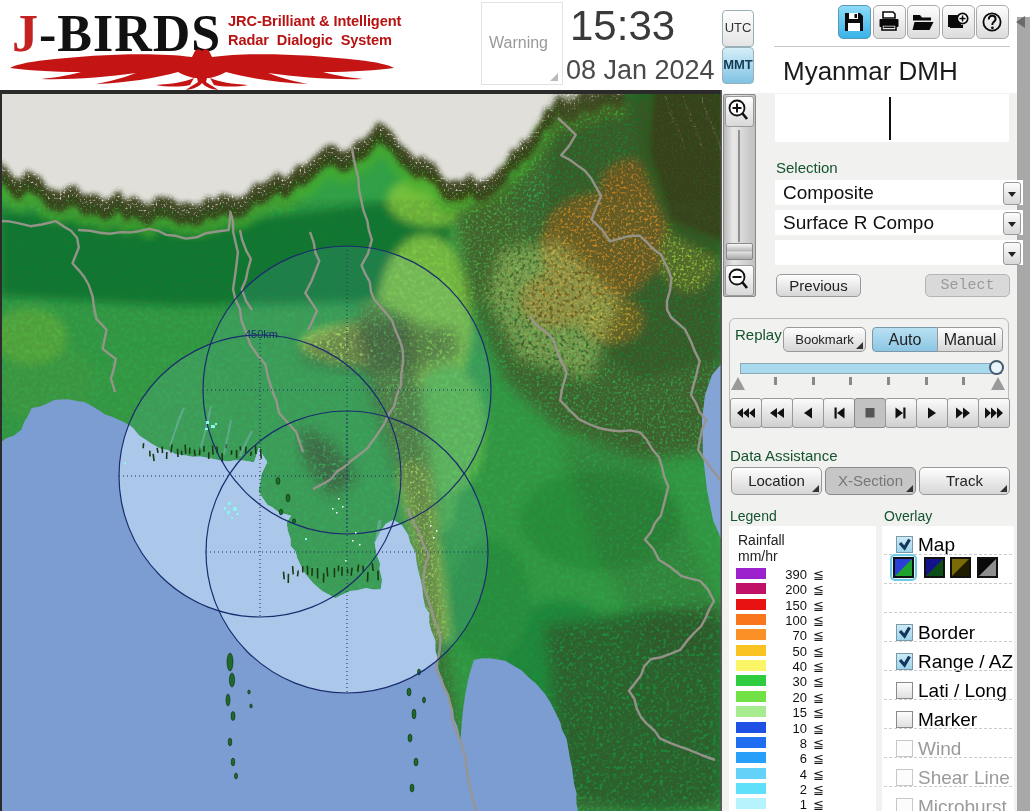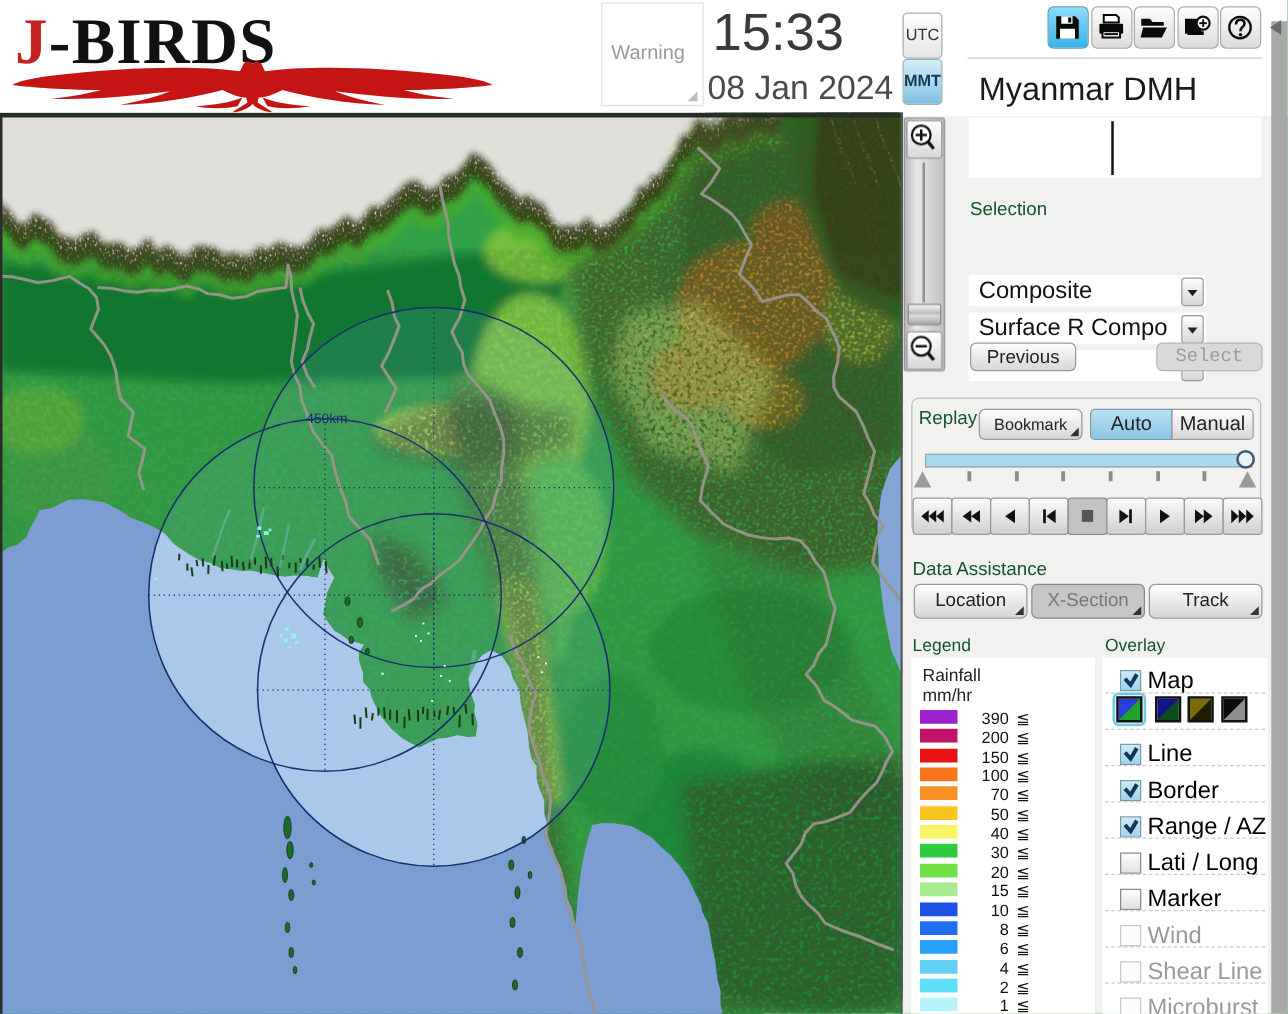--- a/index.html
+++ b/index.html
@@ -33,21 +33,21 @@
   #striptri{left:1016px;top:16px;width:0;height:0;border-top:6px solid transparent;
     border-bottom:6px solid transparent;border-right:9px solid #6a6a6a;}
   
   .wbox{left:775px;width:234px;background:#fff;}
   #nameb{top:51px;height:36px;}
   #nameb span{position:absolute;left:8px;top:5px;font-size:26px;color:#1a1a1a;}
   #editb{top:94px;height:48px;}
   #cursor{left:889px;top:97px;width:2px;height:43px;background:#111;}
   .lbl{color:#14532d;font-size:15px;}
   #sellbl{left:776px;top:159px;}
-  .drow{left:775px;width:190px;height:25px;background:#fff;margin-top:40px;}
+  .drow{left:775px;width:248px;height:25px;background:#fff;}
   .dtext{position:absolute;left:8px;top:2px;font-size:19px;color:#111;}
   .darr{position:absolute;right:2px;top:2px;width:16px;height:21px;border:1px solid #999;
         border-radius:3px;background:linear-gradient(#fcfcfc,#d8d8d8);}
   .darr:after{content:"";position:absolute;left:4px;top:9px;border-left:4px solid transparent;
         border-right:4px solid transparent;border-top:5px solid #222;}
   .btn{border:1px solid #999;border-radius:5px;background:linear-gradient(#fefefe,#d6d6d6);
        font-size:15px;color:#222;text-align:center;box-sizing:border-box;}
   .btn.dis{background:#d9d9d9;color:#9a9a9a;border-color:#b5b5b5;font-family:Liberation Mono, monospace;}
   .btn.pressed{background:#c6c6c6;color:#777;border-color:#8a8a8a;}
   .cornert:after{content:"";position:absolute;right:2px;bottom:2px;border-left:7px solid transparent;
@@ -102,20 +102,21 @@
   #zoomw{left:723px;top:94px;width:33px;height:203px;background:linear-gradient(90deg,#b8b8b8,#e8e8e8 30%,#c0c0c0);
      border:1px solid #8a8a8a;border-radius:2px;box-sizing:border-box;}
   .zbtn{left:725px;width:29px;height:31px;background:linear-gradient(#ffffff,#d8d8d8);
      border:1px solid #999;border-radius:3px;box-sizing:border-box;}
   #ztrack{left:738px;top:130px;width:2px;height:112px;background:#909090;}
   #zthumb{left:726px;top:243px;width:27px;height:17px;border:1px solid #888;border-radius:2px;
      background:linear-gradient(#f8f8f8,#b8b8b8 45%,#e0e0e0 55%,#a8a8a8);box-sizing:border-box;}
 </style>
 <div id="hdr">
   <div class="abs" id="jb"><span class="j">J</span>-BIRDS</div>
+  <div class="abs" id="tag">JRC-Brilliant &amp; Intelligent<br>Radar&nbsp;&nbsp;Dialogic&nbsp;&nbsp;System</div>
   <svg class="abs" style="left:6px;top:48px" width="392" height="42" viewBox="0 0 392 42">
     <g fill="#c41414">
       <path d="M196,3 C193,0 189,1 188,5 L186,9 C150,4 90,6 40,12 C22,14 8,17 4,20
                C20,22 45,24 75,24 C60,28 45,30 35,31 C65,32 100,29 130,25
                C115,31 100,34 90,36 C120,35 150,30 172,24
                C180,28 186,30 191,30 L192,34 C186,38 182,40 180,42 C188,41 194,38 196,35
                C198,38 204,41 212,42 C210,40 206,38 200,34 L201,30
                C206,30 212,28 220,24 C242,30 272,35 302,36 C292,34 277,31 262,25
                C292,29 327,32 357,31 C347,30 332,28 317,24 C347,24 372,22 388,20
                C384,17 370,14 352,12 C302,6 242,4 206,9 L204,5 C203,1 199,0 196,3 Z"></path>
@@ -325,26 +326,20 @@
         </svg></span>
       <span class="lab">Map</span>
     </div>
   <div class="ovsep" style="top:28px"></div>
   <div style="position:absolute;left:8px;top:28px;width:27px;height:27px;border:2px solid #6ecbe2;border-radius:5px;background:#dff5fb;box-sizing:border-box;"></div>
   <div class="msw" style="left:11px;background:linear-gradient(135deg,#2a3ed8 49%,#1fa32e 51%)"></div>
   <div class="msw" style="left:42px;background:linear-gradient(135deg,#12128a 49%,#0d4d17 51%)"></div>
   <div class="msw" style="left:68px;background:linear-gradient(135deg,#7a6b08 49%,#201c00 51%)"></div>
   <div class="msw" style="left:95px;background:linear-gradient(135deg,#0a0a0a 49%,#8e8e8e 51%)"></div>
   <div class="ovsep" style="top:57px"></div>
-  <div class="ovrow" style="top:65px">
-      <span class="cb chk"><svg width="15" height="15">
-          <path d="M3,6 L7.5,11 L12.5,2.5" stroke="#13375a" stroke-width="3.2" fill="none"></path>
-        </svg></span>
-      <span class="lab">Line</span>
-    </div>
   <div class="ovsep" style="top:86px"></div>
   <div class="ovrow" style="top:94px">
       <span class="cb chk"><svg width="15" height="15">
           <path d="M3,6 L7.5,11 L12.5,2.5" stroke="#13375a" stroke-width="3.2" fill="none"></path>
         </svg></span>
       <span class="lab">Border</span>
     </div>
   <div class="ovsep" style="top:115px"></div>
   <div class="ovrow" style="top:123px">
       <span class="cb chk"><svg width="15" height="15">

